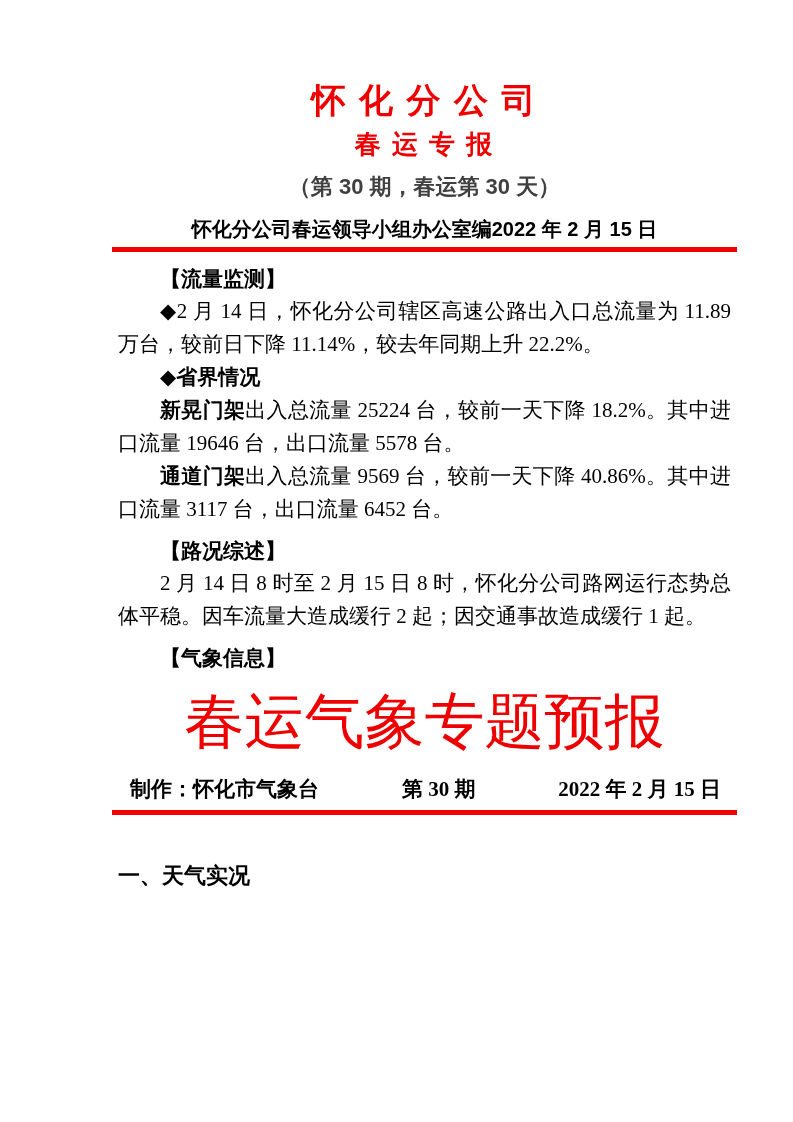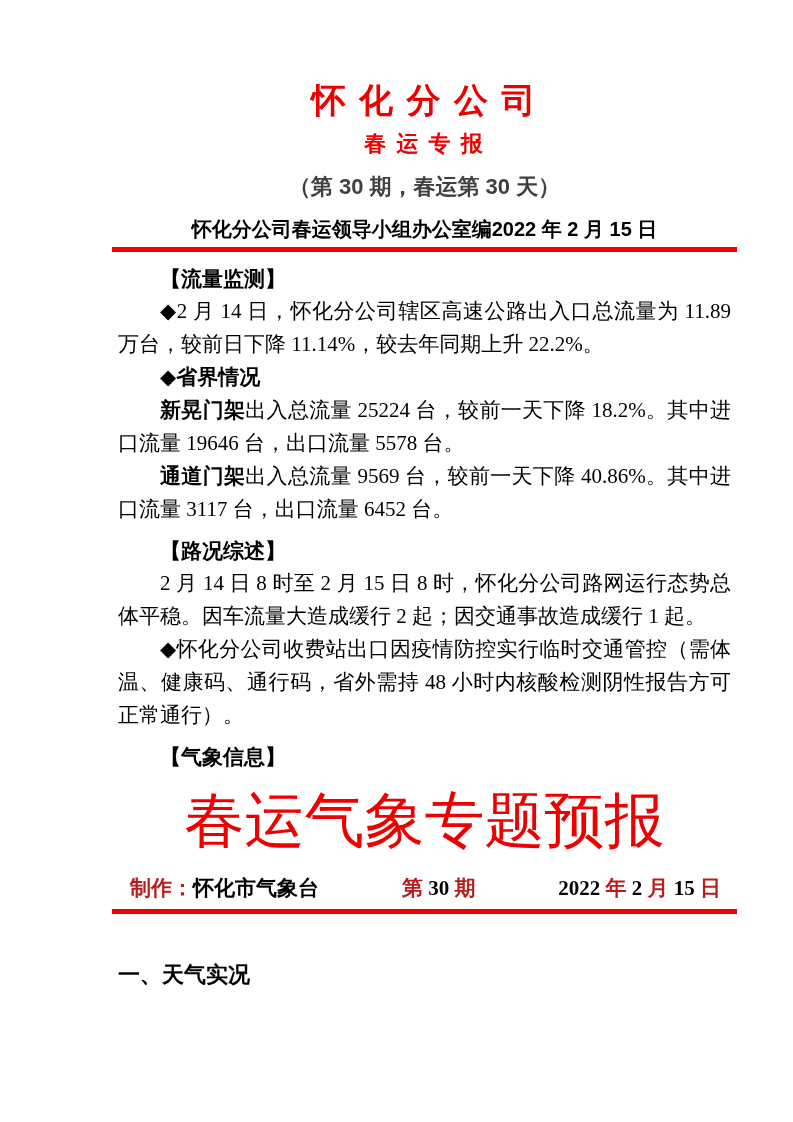--- a/index.html
+++ b/index.html
@@ -27,21 +27,21 @@
     color: #ee0000;
     font-size: 34px;
     line-height: 40px;
     text-align: center;
     letter-spacing: 2px;
   }
   .report-title {
     font-family: "Liberation Sans", "DejaVu Sans", sans-serif;
     font-weight: bold;
     color: #ee0000;
-    font-size: 22px;
+    font-size: 26px;
     line-height: 36px;
     text-align: center;
     letter-spacing: 2px;
     margin-top: 6px;
   }
   .issue-info {
     font-family: "Liberation Sans", "DejaVu Sans", sans-serif;
     font-weight: bold;
     color: #404040;
     font-size: 22px;
@@ -92,21 +92,21 @@
     display: flex;
     justify-content: space-between;
     align-items: baseline;
     font-weight: bold;
     font-size: 21px;
     line-height: 30px;
     margin-top: 12px;
     padding: 0 10px 0 12px;
   }
   .maker-left { display: flex; align-items: baseline; }
-  .red-text { color: #b91c1c; text-align: center; }
+  .red-text { color: #000000; text-align: center; }
   .bottom-rule { margin-top: 6px; }
   .weather-h1 {
     font-family: "Liberation Sans", "DejaVu Sans", sans-serif;
     font-weight: bold;
     font-size: 22px;
     line-height: 30px;
     margin-top: 46px;
   }
 </style>
 </head>
@@ -134,21 +134,20 @@
     <p class="bold-serif">◆省界情况</p>
 
     <p><span class="bold-serif">新晃门架</span><span>出入总流量 25224 台，较前一天下降 18.2%。其中进口流量 19646 台，出口流量 5578 台。</span></p>
 
     <p><span class="bold-serif">通道门架</span><span>出入总流量 9569 台，较前一天下降 40.86%。其中进口流量 3117 台，出口流量 6452 台。</span></p>
 
     <p class="sec-head">【路况综述】</p>
 
     <p>2 月 14 日 8 时至 2 月 15 日 8 时，怀化分公司路网运行态势总体平稳。因车流量大造成缓行 2 起；因交通事故造成缓行 1 起。</p>
 
-    <p>◆怀化分公司收费站出口因疫情防控实行临时交通管控（需体温、健康码、通行码，省外需持 48 小时内核酸检测阴性报告方可正常通行）。</p>
 
     <p class="sec-head">【气象信息】</p>
 
   </div>
 
   <div class="banner-title">春运气象专题预报</div>
 
   <div class="maker-row">
     <span class="maker-left">
         <span class="red-text">制作：</span>

